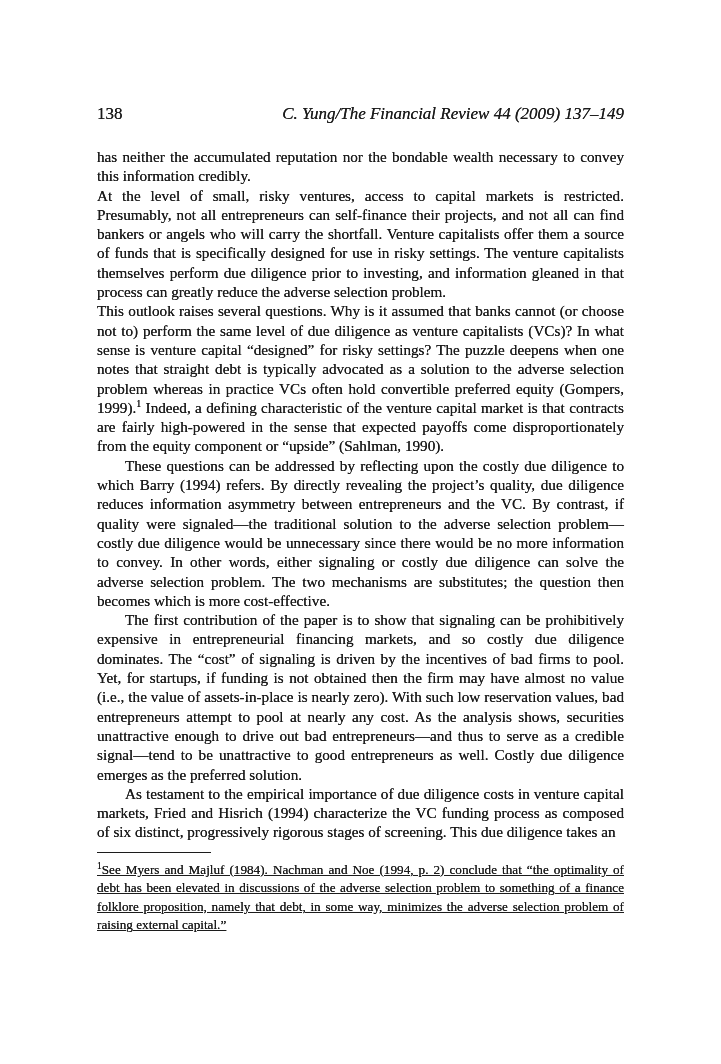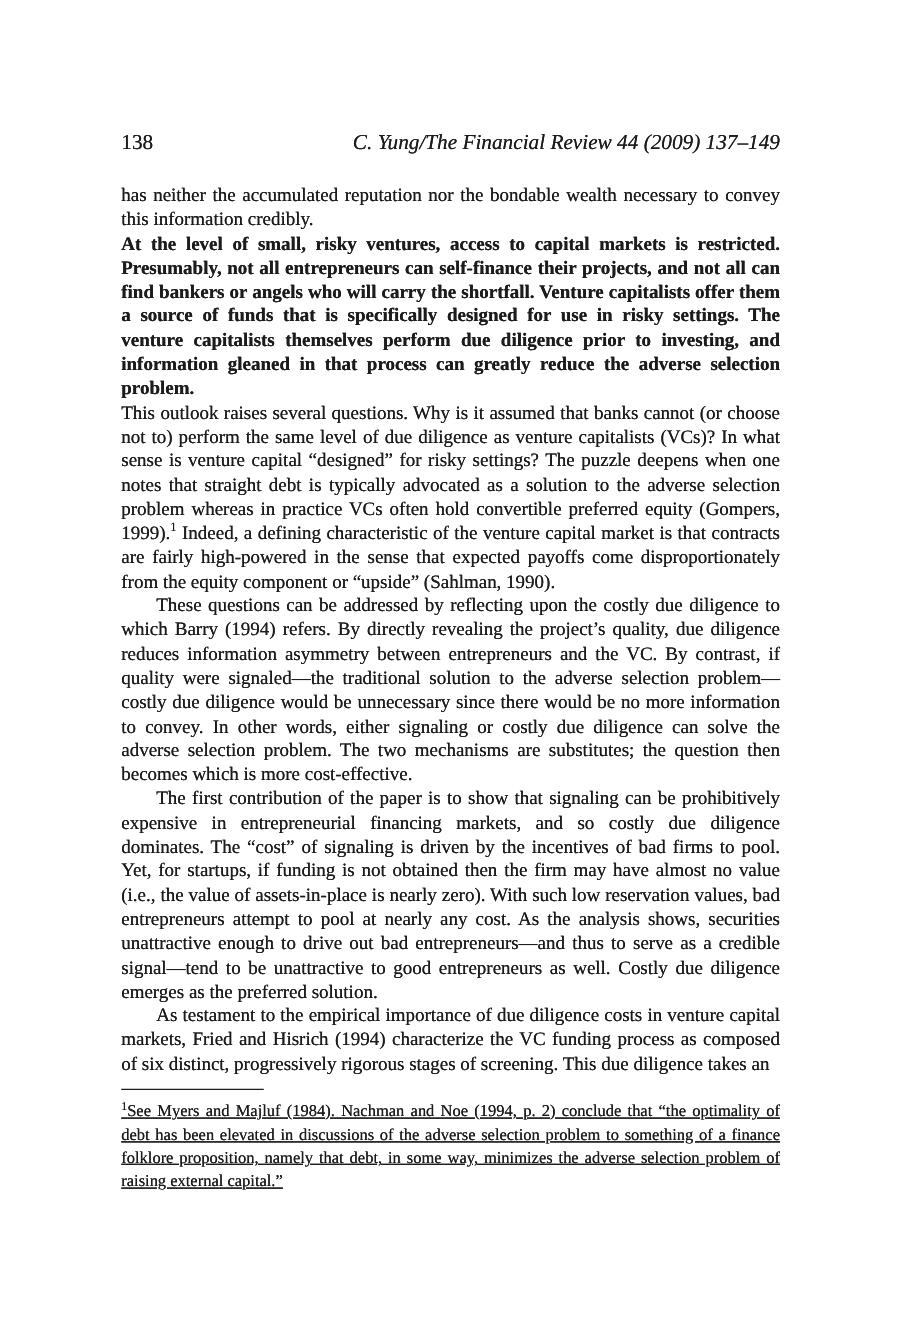--- a/index.html
+++ b/index.html
@@ -47,21 +47,20 @@
     text-align: justify;
   }
   .body-text p.indent {
     text-indent: 28px;
   }
   .block-quote {
     margin: 5px 17px 5px 21px;
     font-size: 14px;
     line-height: 18.8px;
     text-align: justify;
-    font-weight: bold;
   }
   .fn-ref {
     font-size: 10px;
     vertical-align: super;
     line-height: 0;
   }
   .italic { }
   .footnote-block {
     margin-top: 10px;
   }

